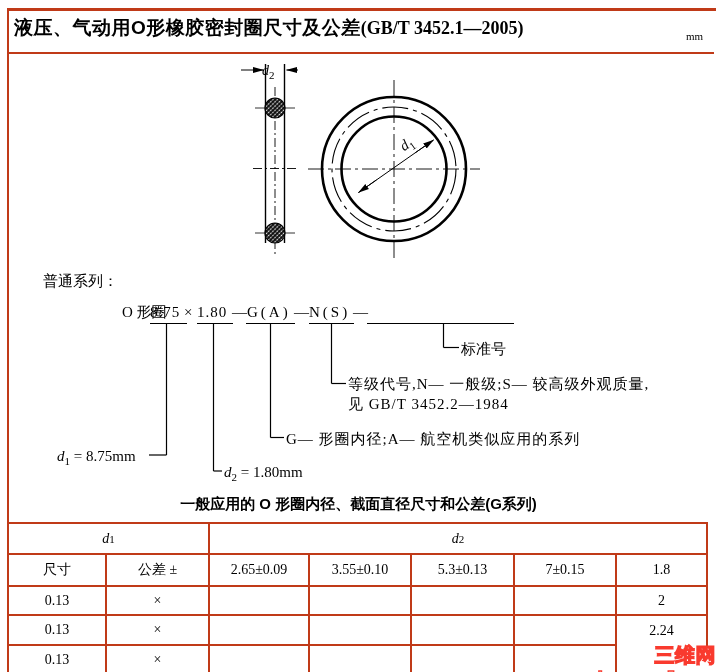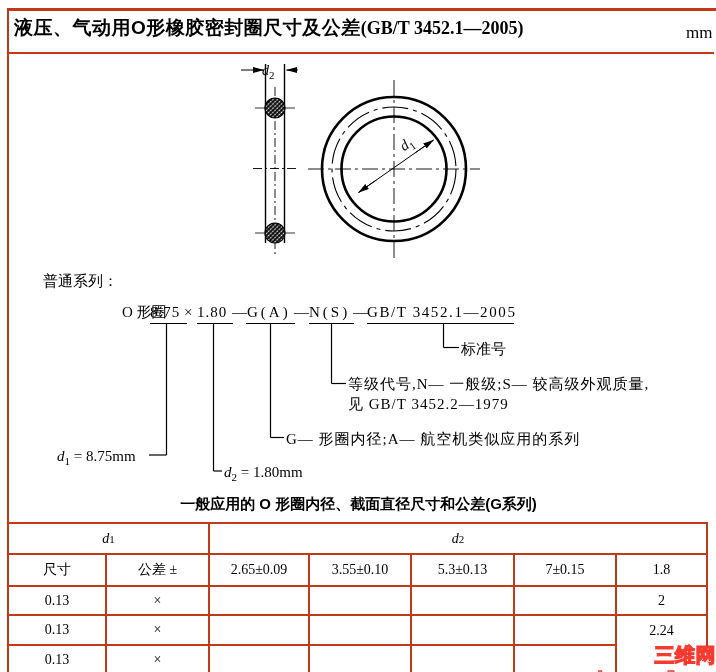--- a/index.html
+++ b/index.html
@@ -8,21 +8,21 @@
     position:relative; width:716px; height:672px; background:#fff;
     font-family:"Liberation Serif","DejaVu Serif",serif; color:#000; overflow:hidden;padding-left:28px;
   }
   
   .rl { position:absolute; background:#c03a18; }
   
   .t { position:absolute; white-space:nowrap; font-size:15px; line-height:1.25; }
   .hei { font-family:"Liberation Sans","DejaVu Sans",sans-serif; font-weight:bold; }
   .title { left:14px; top:16px; font-size:19px; letter-spacing:0.5px; }
   .title .code { font-family:"Liberation Serif","DejaVu Serif",serif; font-size:18px; letter-spacing:0; }
-  .unit { left:686px; top:22px; font-size:17px; }
+  .unit { left:686px; top:30px; font-size:11px; }
   sub { font-size:11px; }
   i { font-family:"Liberation Serif","DejaVu Serif",serif; }
   .sp { letter-spacing:3px; }
   .sp2 { letter-spacing:1.6px; }
   .sp1 { letter-spacing:1px; }
   svg.overlay { position:absolute; left:0; top:0; pointer-events:none; }
   
   .tbl {
     position:absolute; left:9px; top:522px; width:699px;
     display:grid;
@@ -126,25 +126,24 @@
   <div class="t" style="left:43px; top:272px;">普通系列：</div>
   <div class="t" style="left:82px; top:303px;margin-left:40px;">O 形圈</div>
   <div class="t sp1" style="left:150px; top:303px;">8.75</div>
   <div class="t" style="left:184px; top:303px;">×</div>
   <div class="t sp1" style="left:197px; top:303px;">1.80</div>
   <div class="t" style="left:232px; top:303px;">—</div>
   <div class="t sp" style="left:247px; top:303px;">G(A)</div>
   <div class="t" style="left:294px; top:303px;">—</div>
   <div class="t sp" style="left:309px; top:303px;">N(S)</div>
   <div class="t" style="left:353px; top:303px;">—</div>
-  <div class="t sp2" style="left:367px; top:303px;">GB/T 3452.1—2005</div>
 
   <div class="t" style="left:461px; top:340px;">标准号</div>
   <div class="t sp1" style="left:348px; top:375px;">等级代号,N— 一般级;S— 较高级外观质量,</div>
-  <div class="t sp1" style="left:348px; top:395px;">见 GB/T 3452.2—1979</div>
+  <div class="t sp1" style="left:348px; top:395px;">见 GB/T 3452.2—1984</div>
   <div class="t sp1" style="left:286px; top:430px;">G— 形圈内径;A— 航空机类似应用的系列</div>
   <div class="t" style="left:57px; top:447px;"><i>d</i><sub>1</sub><span> = 8.75mm</span></div>
   <div class="t" style="left:224px; top:463px;"><i>d</i><sub>2</sub><span> = 1.80mm</span></div>
 
   <div class="tbl-title hei">一般应用的 O 形圈内径、截面直径尺寸和公差(G系列)</div>
 
   <div class="tbl">
     <div class="tc g1">
         <i>d</i>
         <sub>1</sub>

